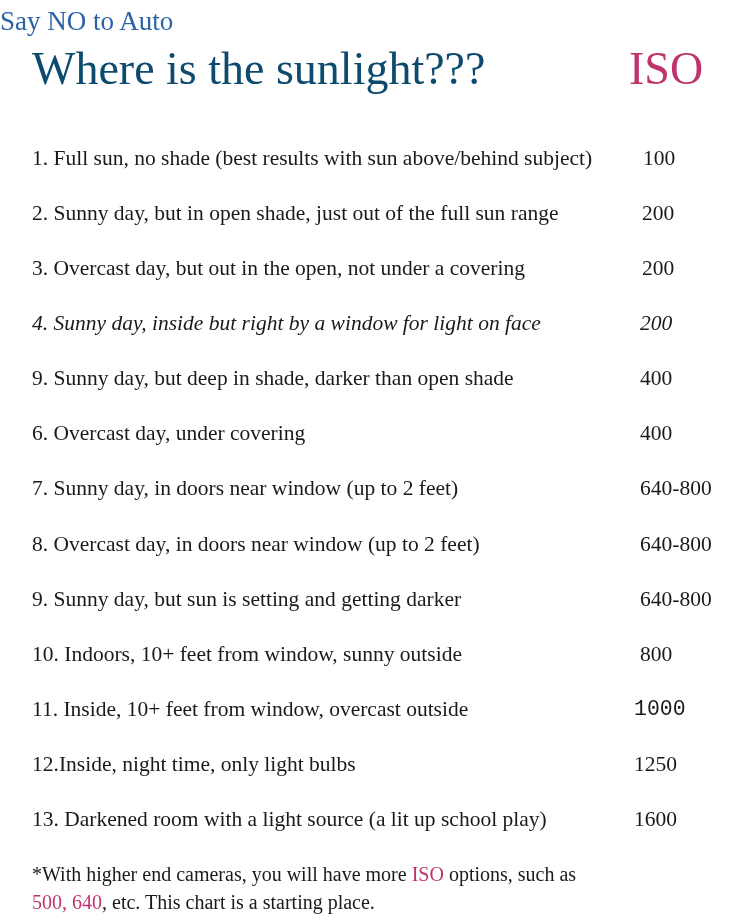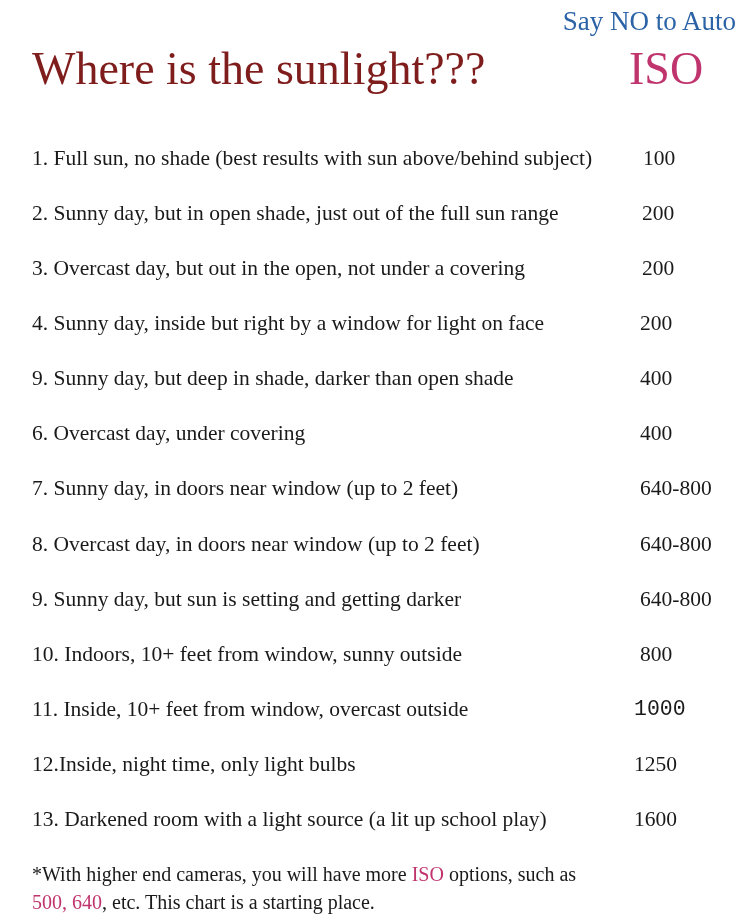--- a/index.html
+++ b/index.html
@@ -1,20 +1,20 @@
 <!DOCTYPE html>
 <html><head>
   <meta charset="utf-8">
   <style>
     html, body { margin: 0; padding: 0; background: #ffffff; }
     body { width: 736px; height: 920px; position: relative; overflow: hidden;
       font-family: "Liberation Serif", "DejaVu Serif", serif; color: #1a1a1a; }
-    .subtitle { position: absolute; top: 6px; left: 0; width: 736px; text-align: right;
+    .subtitle { position: absolute; top: 6px; left: 0; width: 736px; text-align: left;
       font-size: 27px; color: #2b63a6; }
-    .title { position: absolute; top: 42px; left: 32px; font-size: 46px; color: #7f1d1d; }
+    .title { position: absolute; top: 42px; left: 32px; font-size: 46px; color: #0c4a6e; }
     .iso-head { position: absolute; top: 42px; left: 629px; font-size: 46px; color: #c0346d; }
     .row { position: absolute; left: 32px; width: 700px; height: 30px; font-size: 21.5px; }
     .row .desc { position: absolute; left: 0; top: 0; white-space: nowrap; }
     .row .iso { position: absolute; top: 0; white-space: nowrap; }
     .note { position: absolute; left: 32px; top: 860px; font-size: 20px; line-height: 28px; width: 690px; }
     .pink { color: #c0346d; }
   </style>
 </head>
 <body>
 
@@ -28,21 +28,21 @@
       <span class="iso" style="left: 611px;">100</span>
     </div>
     <div class="row" style="top: 201px;">
       <span class="desc">2. Sunny day, but in open shade, just out of the full sun range</span>
       <span class="iso" style="left: 610px;">200</span>
     </div>
     <div class="row" style="top: 256px;">
       <span class="desc">3. Overcast day, but out in the open, not under a covering</span>
       <span class="iso" style="left: 610px;">200</span>
     </div>
-    <div class="row" style="top: 311px;">
+    <div class="row" style="top: 311px; font-style: italic;">
       <span class="desc">4. Sunny day, inside but right by a window for light on face</span>
       <span class="iso" style="left: 608px;">200</span>
     </div>
     <div class="row" style="top: 366px;">
       <span class="desc">9. Sunny day, but deep in shade, darker than open shade</span>
       <span class="iso" style="left: 608px;">400</span>
     </div>
     <div class="row" style="top: 421px;">
       <span class="desc">6. Overcast day,  under covering</span>
       <span class="iso" style="left: 608px;">400</span>

